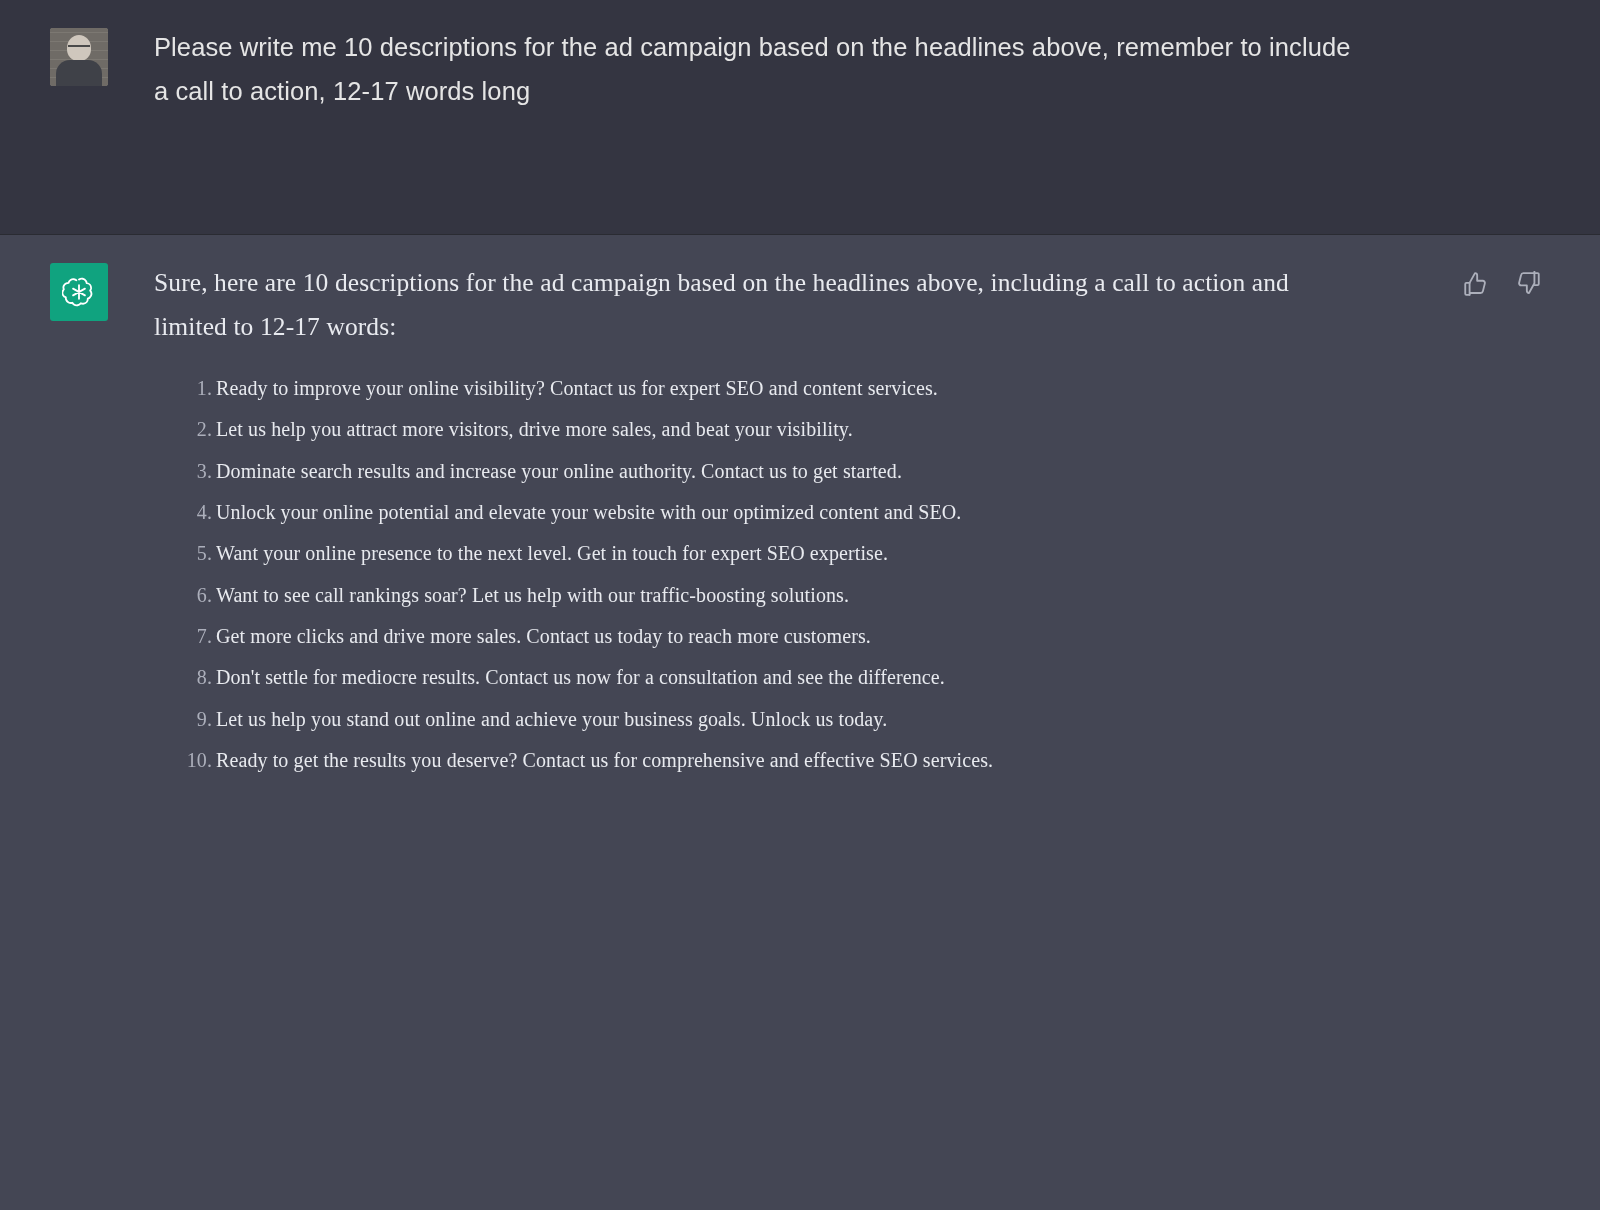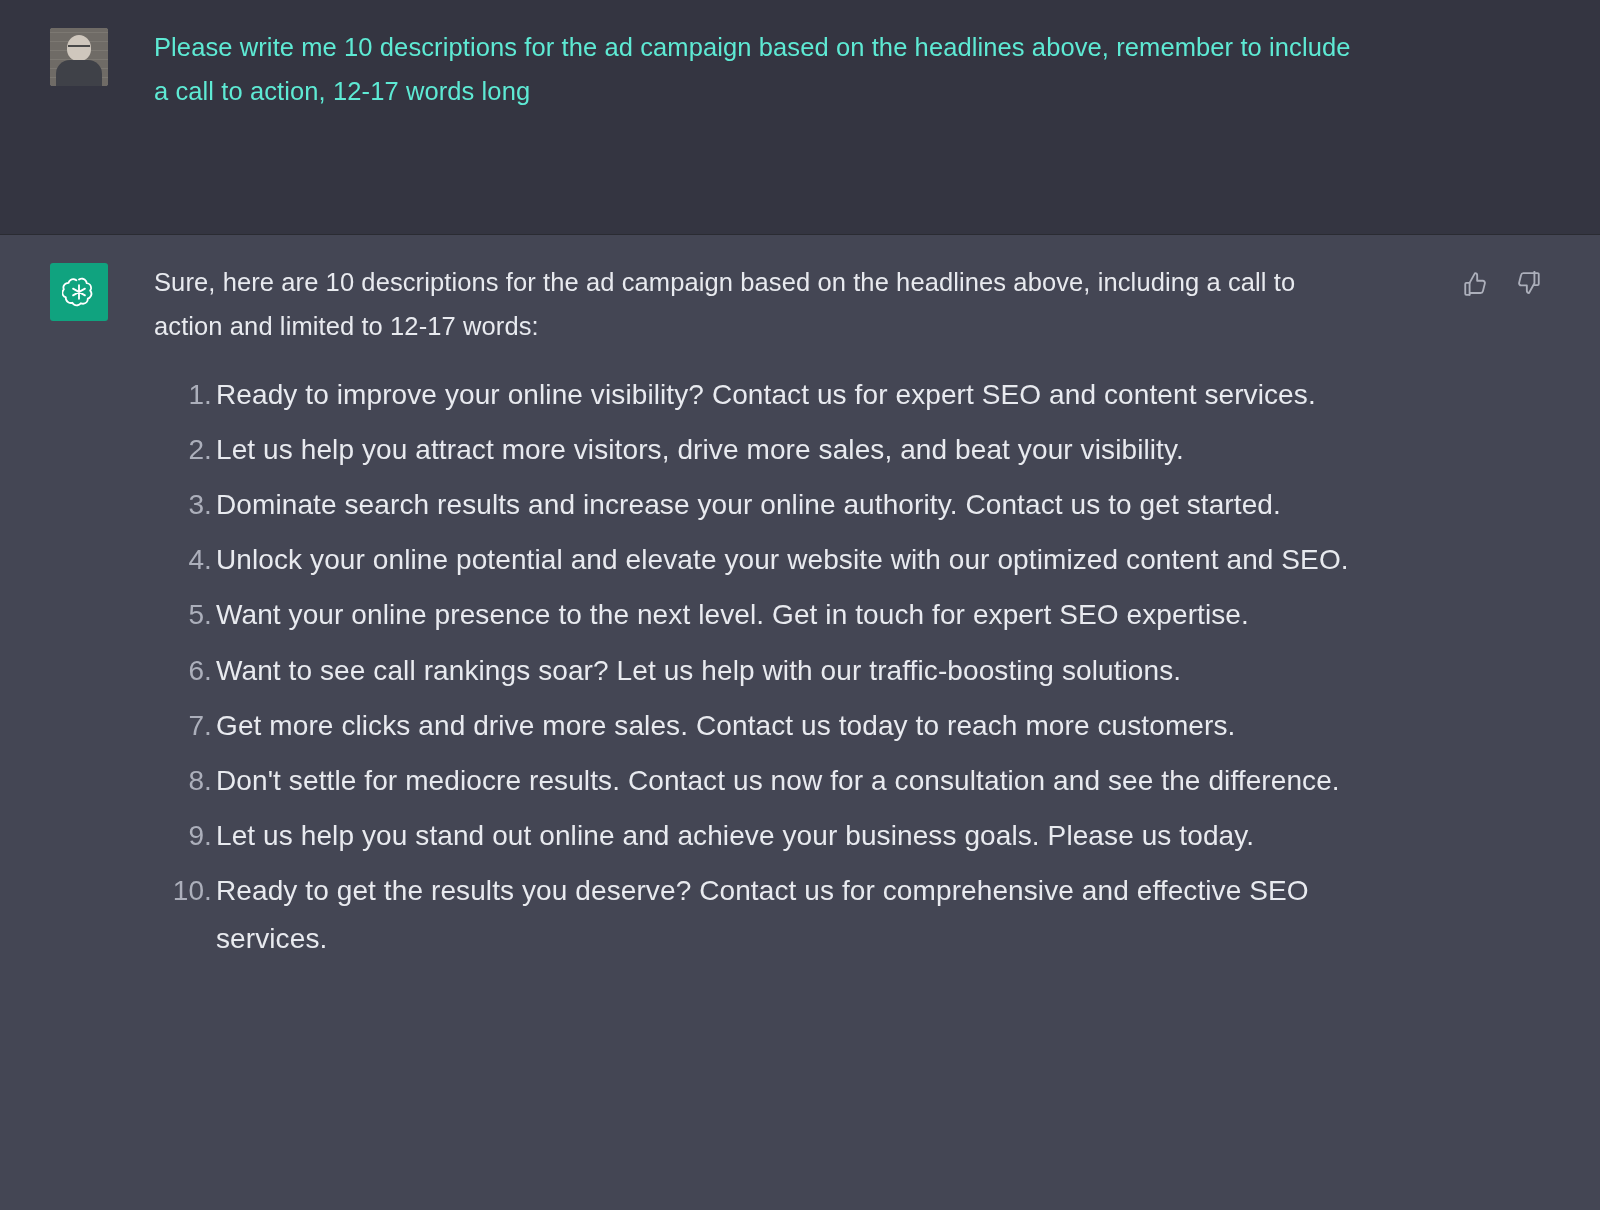--- a/index.html
+++ b/index.html
@@ -30,20 +30,21 @@
   .turn-user {
     background: #343541;
     padding: 26px 0 0 0;
     height: 234px;
   }
   .turn-assistant {
     background: #444654;
     border-top: 1px solid #2a2b32;
     padding: 26px 0 0 0;
     flex: 1;
+    font-family: Liberation Serif, serif;
   }
 
   .turn-inner {
     display: flex;
     align-items: flex-start;
     padding-left: 50px;
     padding-right: 50px;
     position: relative;
   }
 
@@ -73,32 +74,32 @@
   }
 
   .msg p {
     margin: 0 0 10px 0;
     font-size: 25.5px;
     line-height: 1.72;
     color: #e8eaef;
     letter-spacing: 0.1px;
   }
   .turn-user .msg p {
-    color: #5eead4;
+    color: #e5e5e5;
   }
 
   ol.desc-list {
     margin: 22px 0 0 0;
     padding-left: 62px;
     list-style: none;
     counter-reset: item;
   }
   ol.desc-list li {
     position: relative;
-    font-size: 28px;
+    font-size: 20px;
     line-height: 1.72;
     color: #e8eaef;
     margin-bottom: 7px;
     letter-spacing: 0.1px;
     counter-increment: item;
   }
   ol.desc-list li::before {
     content: counter(item) ".";
     position: absolute;
     left: -48px;
@@ -197,21 +198,21 @@
 
         <ol class="desc-list">
           <li>Ready to improve your online visibility? Contact us for expert SEO and content services.</li>
           <li>Let us help you attract more visitors, drive more sales, and beat your visibility.</li>
           <li>Dominate search results and increase your online authority. Contact us to get started.</li>
           <li>Unlock your online potential and elevate your website with our optimized content and SEO.</li>
           <li>Want your online presence to the next level. Get in touch for expert SEO expertise.</li>
           <li>Want to see call rankings soar? Let us help with our traffic-boosting solutions.</li>
           <li>Get more clicks and drive more sales. Contact us today to reach more customers.</li>
           <li>Don't settle for mediocre results. Contact us now for a consultation and see the difference.</li>
-          <li>Let us help you stand out online and achieve your business goals. Please us today.</li>
+          <li>Let us help you stand out online and achieve your business goals. Unlock us today.</li>
           <li>Ready to get the results you deserve? Contact us for comprehensive and effective SEO services.</li>
         </ol>
       </div>
 
       <div class="feedback">
         <span class="fb-btn">
           <svg width="26" height="26" viewBox="0 0 24 24" fill="none" stroke="currentColor" stroke-width="1.7" stroke-linecap="round" stroke-linejoin="round">
             <path d="M7 22V11l5-9c1.1 0 2 .9 2 2v5h5.2c1.3 0 2.2 1.2 1.9 2.4l-1.8 7.2c-.2 1-1.1 1.7-2.1 1.7H7z"></path>
             <path d="M7 11H4a1 1 0 0 0-1 1v9a1 1 0 0 0 1 1h3"></path>
           </svg>

